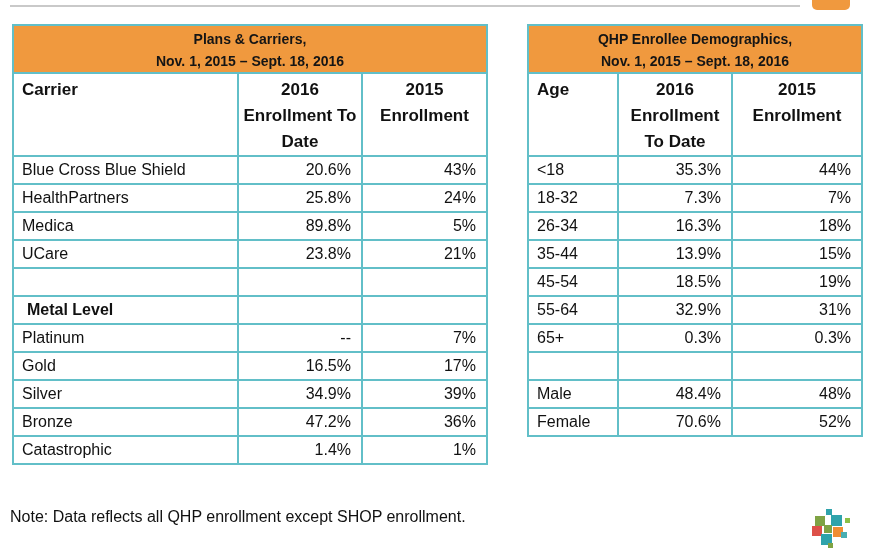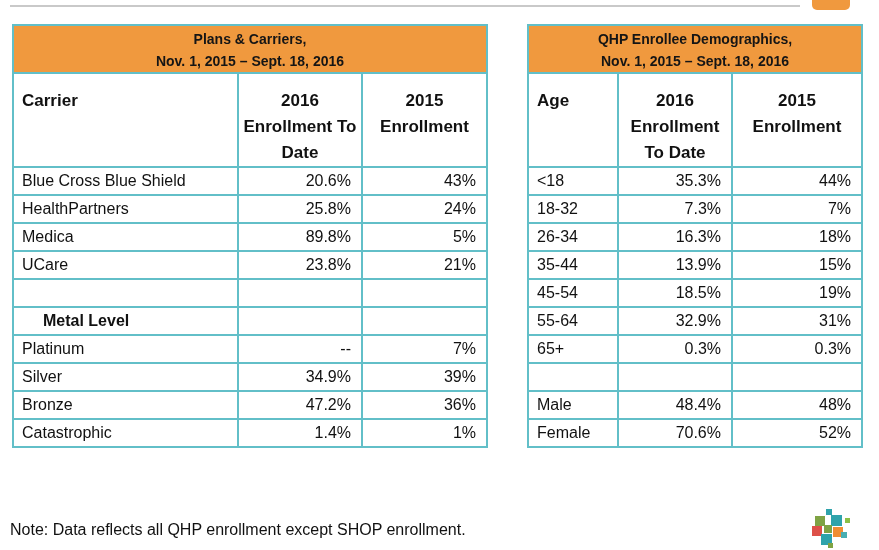--- a/index.html
+++ b/index.html
@@ -29,30 +29,30 @@
   #right-table { left: 527px; width: 334px; }
   .data-table th, .data-table td { border: 2px solid #62BFC8; overflow: hidden; }
   .title-cell {
     background: #F0993E; text-align: center;
     font-size: 14px; font-weight: bold; color: #151515;
     height: 48px; line-height: 22px; padding: 2px 0 0 0;
   }
   .col-header-row th {
     height: 76px; vertical-align: top;
     font-size: 17px; font-weight: bold;
-    line-height: 26px; padding-top: 14px; background: #ffffff;
+    line-height: 26px; padding-top: 3px; background: #ffffff;
   }
   th.label-col { text-align: left; padding-left: 8px; }
   th.num-col   { text-align: center; padding-left: 4px; padding-right: 4px; }
   .data-table td { height: 28px; font-size: 16px; background: #ffffff; }
   td.label-cell { text-align: left;  padding-left: 8px; }
   td.num-cell   { text-align: right; padding-right: 10px; }
-  tr.row-section td.label-cell { font-weight: bold; padding-left: 29px; }
+  tr.row-section td.label-cell { font-weight: bold; padding-left: 13px; }
   .note {
-    position: absolute; left: 10px; top: 521px;
+    position: absolute; left: 10px; top: 508px;
     font-size: 16px; color: #111111;
   }
   .logo { position: absolute; left: 812px; top: 509px; width: 42px; height: 41px; }
   .logo .sq { position: absolute; }
   .sq1  { left: 14px; top: 0;    width: 6px;  height: 6px;  background: #2FA3AB; }
   .sq2  { left: 3px;  top: 7px;  width: 10px; height: 10px; background: #7FA344; }
   .sq3  { left: 19px; top: 6px;  width: 11px; height: 11px; background: #2FA3AB; }
   .sq4  { left: 33px; top: 9px;  width: 5px;  height: 5px;  background: #8CBF45; }
   .sq5  { left: 0;    top: 17px; width: 10px; height: 10px; background: #DD5048; }
   .sq6  { left: 12px; top: 16px; width: 8px;  height: 8px;  background: #7FA344; }
@@ -116,20 +116,25 @@
         <td class="label-cell">Metal Level</td>
         <td class="num-cell"></td>
         <td class="num-cell"></td>
       </tr>
       <tr class="row-data">
         <td class="label-cell">Platinum</td>
         <td class="num-cell">--</td>
         <td class="num-cell">7%</td>
       </tr>
       <tr class="row-data">
+        <td class="label-cell">Gold</td>
+        <td class="num-cell">16.5%</td>
+        <td class="num-cell">17%</td>
+      </tr>
+      <tr class="row-data">
         <td class="label-cell">Silver</td>
         <td class="num-cell">34.9%</td>
         <td class="num-cell">39%</td>
       </tr>
       <tr class="row-data">
         <td class="label-cell">Bronze</td>
         <td class="num-cell">47.2%</td>
         <td class="num-cell">36%</td>
       </tr>
       <tr class="row-data">

